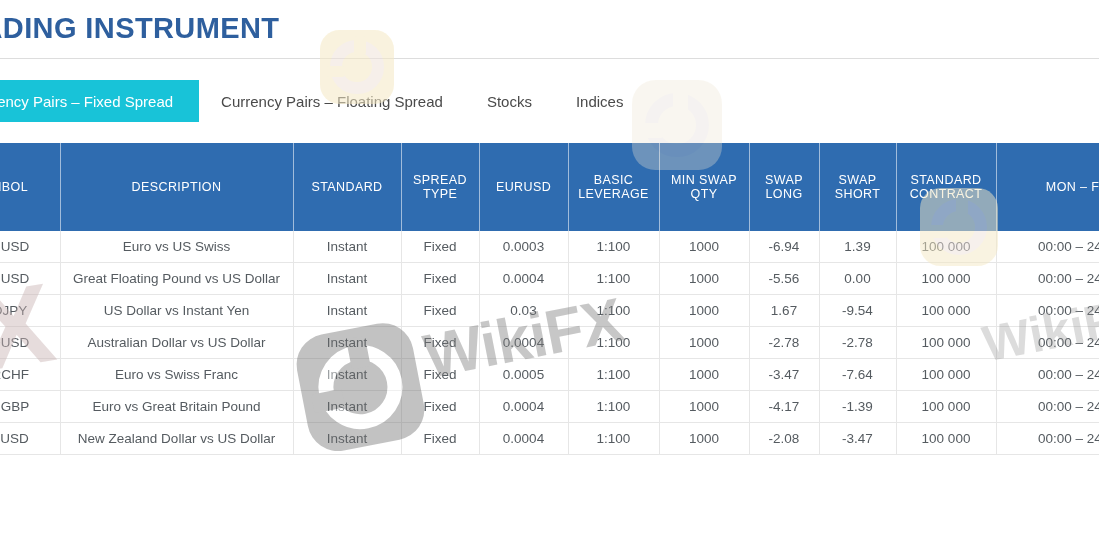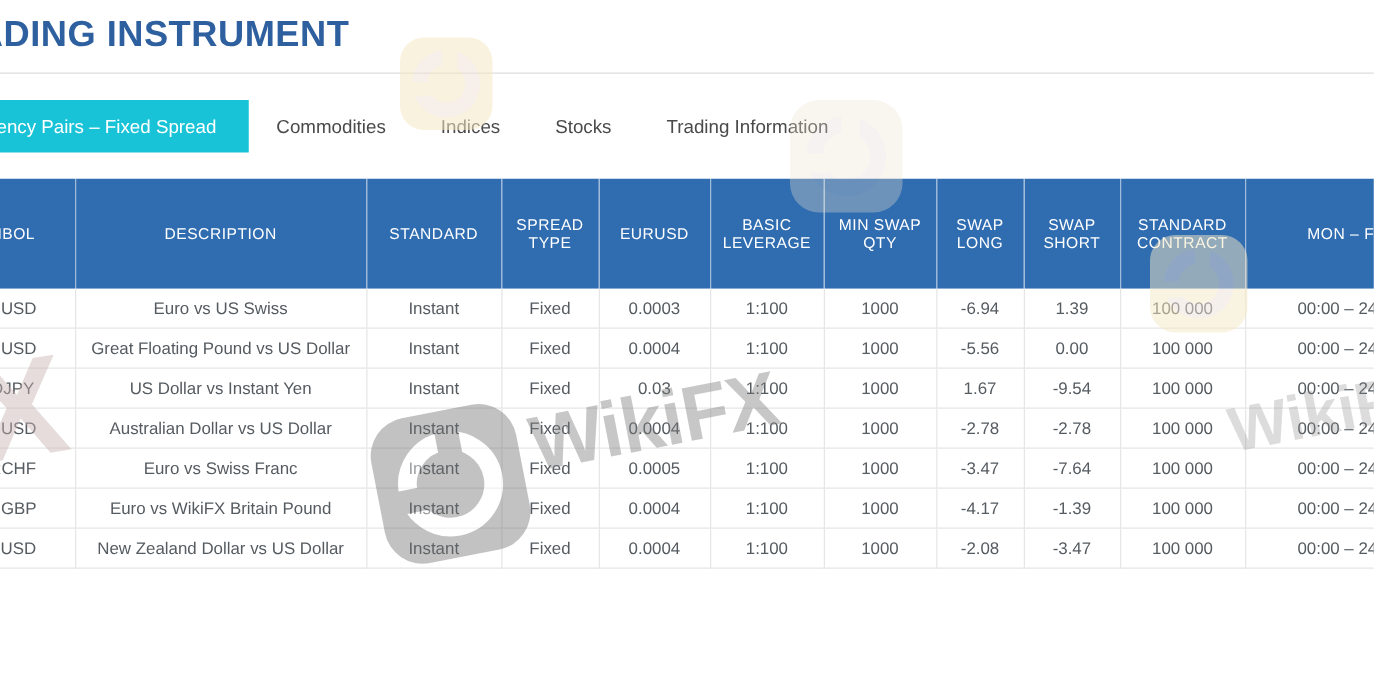--- a/index.html
+++ b/index.html
@@ -214,30 +214,27 @@
   <div id="canvas">
 
     <h1 class="page-title">TRADING INSTRUMENT</h1>
     <div class="title-rule"></div>
 
     <nav class="tabs">
       <div class="tab active">
         <span>Currency Pairs – Fixed Spread</span>
       </div>
       <div class="tab">
-        <span>Commodities</span>
+        <span>Currency Pairs – Floating Spread</span>
+      </div>
+      <div class="tab">
+        <span>Stocks</span>
       </div>
       <div class="tab">
         <span>Indices</span>
-      </div>
-      <div class="tab">
-        <span>Stocks</span>
-      </div>
-      <div class="tab">
-        <span>Trading Information</span>
       </div>
     </nav>
 
     <table class="data-table">
       <colgroup>
         <col class="r-sym">
           <col class="r-desc">
           <col class="r-exec">
           <col class="r-stype">
         <col class="r-sprd">
@@ -324,21 +321,21 @@
             <td>0.0005</td>
             <td>1:100</td>
             <td>1000</td>
             <td>-3.47</td>
             <td>-7.64</td>
             <td>100 000</td>
             <td>00:00 – 24:00</td>
           </tr>
           <tr>
             <td>EURGBP</td>
-            <td>Euro vs WikiFX Britain Pound</td>
+            <td>Euro vs Great Britain Pound</td>
             <td>Instant</td>
             <td>Fixed</td>
             <td>0.0004</td>
             <td>1:100</td>
             <td>1000</td>
             <td>-4.17</td>
             <td>-1.39</td>
             <td>100 000</td>
             <td>00:00 – 24:00</td>
           </tr>

